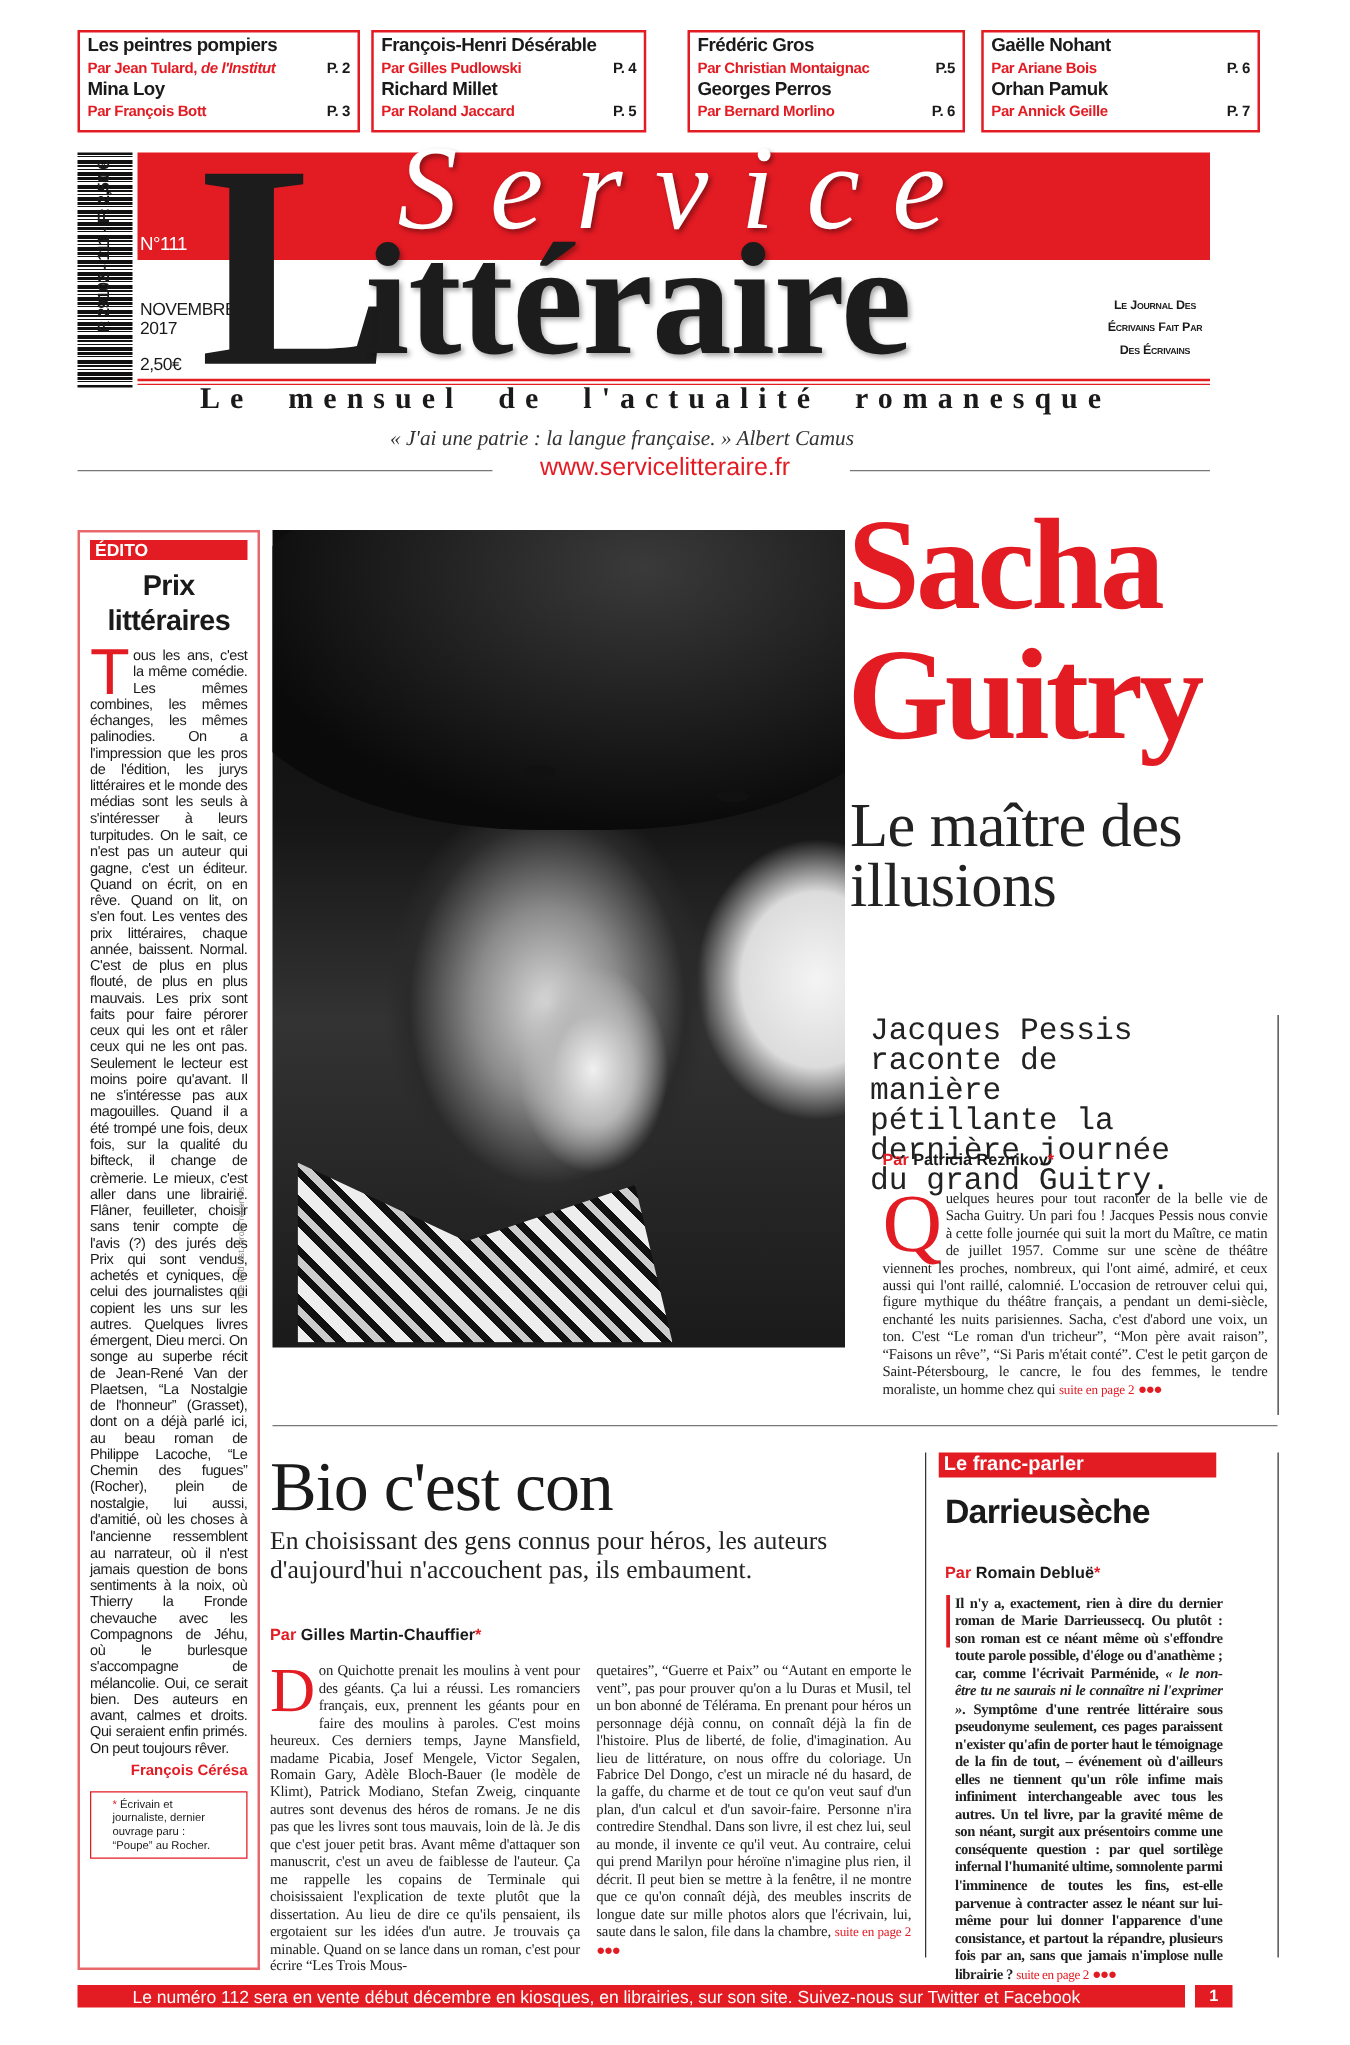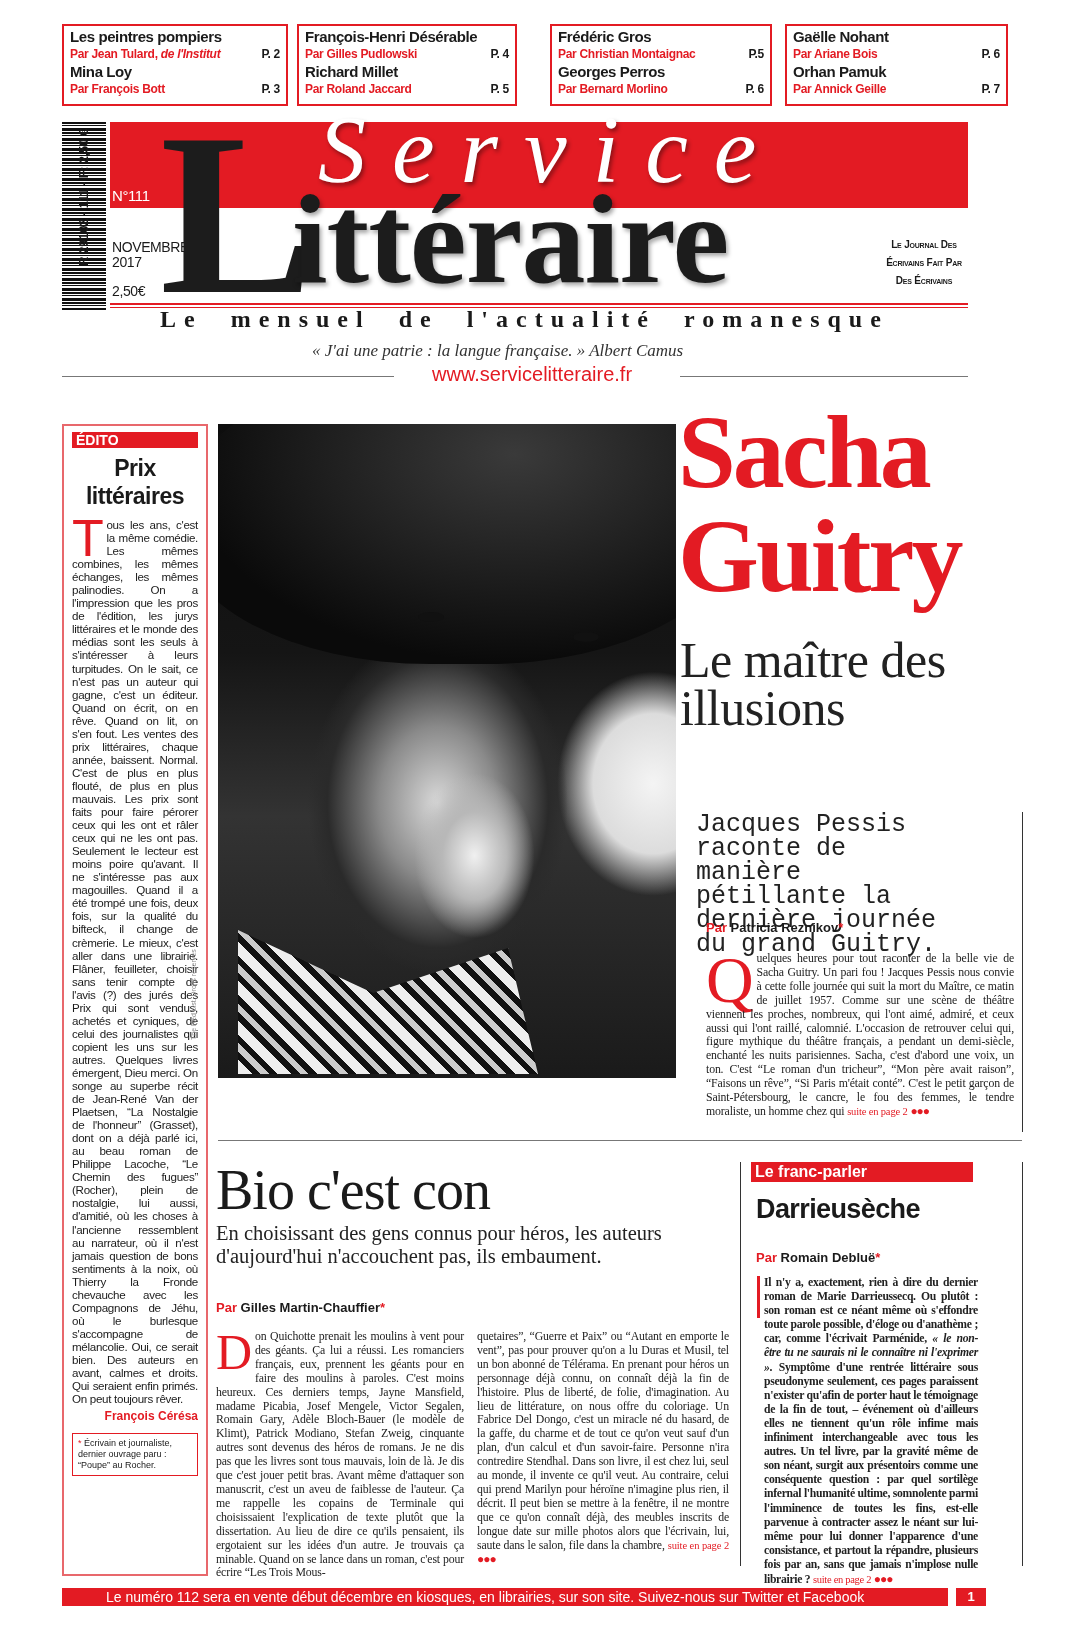--- a/index.html
+++ b/index.html
@@ -27,21 +27,21 @@
   .site { position: absolute; left: 432px; top: 363px; font-size: 20px; color: #e31b23; }
   .site-rule { position: absolute; top: 376px; height: 1px; background: #777; }
 
   
   .edito { position: absolute; left: 62px; top: 424px; width: 146px; height: 1152px; border: 2px solid #e8686c; padding: 6px 8px; }
   .edito-label { background: #e31b23; color: #fff; font-weight: bold; font-size: 14px; padding: 0 4px; }
   .edito-title { font-weight: bold; font-size: 23px; line-height: 28px; margin-top: 6px; text-align: center; letter-spacing: -0.5px; }
   .edito-body { font-size: 11.6px; line-height: 13.05px; text-align: justify; margin-top: 8px; letter-spacing: -0.3px; }
   .dropcap-T { float: left; font-size: 52px; line-height: 40px; color: #e31b23; margin: 0 3px -4px 0; font-family: "Liberation Sans", sans-serif; }
   .edito-sign { font-weight: bold; color: #e31b23; text-align: right; font-size: 12px; margin-top: 4px; }
-  .edito-note { border: 1.5px solid #e31b23; font-size: 9px; padding: 4px 5px; margin-top: 10px; line-height: 11px; }
+  .edito-note { border: 1.5px solid #e31b23; font-size: 9px; padding: 4px 17px; margin-top: 10px; line-height: 11px; }
 
   
   .photo { position: absolute; left: 218px; top: 424px; width: 458px; height: 654px; overflow: hidden;
      background:
        radial-gradient(ellipse 80px 110px at 56% 66%, #f0f0f0 0%, #b8b8b8 40%, transparent 75%),
        radial-gradient(ellipse 130px 170px at 48% 58%, #d9d9d9 0%, #8a8a8a 45%, #2a2a2a 85%, transparent 100%),
        radial-gradient(ellipse 120px 140px at 95% 55%, #f4f4f4 0%, #dcdcdc 50%, transparent 80%),
        linear-gradient(180deg, #0d0d0d 0%, #151515 35%, #333 60%, #1a1a1a 100%); }
   .photo .hat { position: absolute; left: -40px; top: -60px; width: 560px; height: 300px; border-radius: 50% 50% 45% 45%; background: radial-gradient(ellipse at 60% 30%, #3a3a3a, #0a0a0a 70%); }
   .photo .eye { position: absolute; width: 26px; height: 10px; background: #111; border-radius: 50%; }

